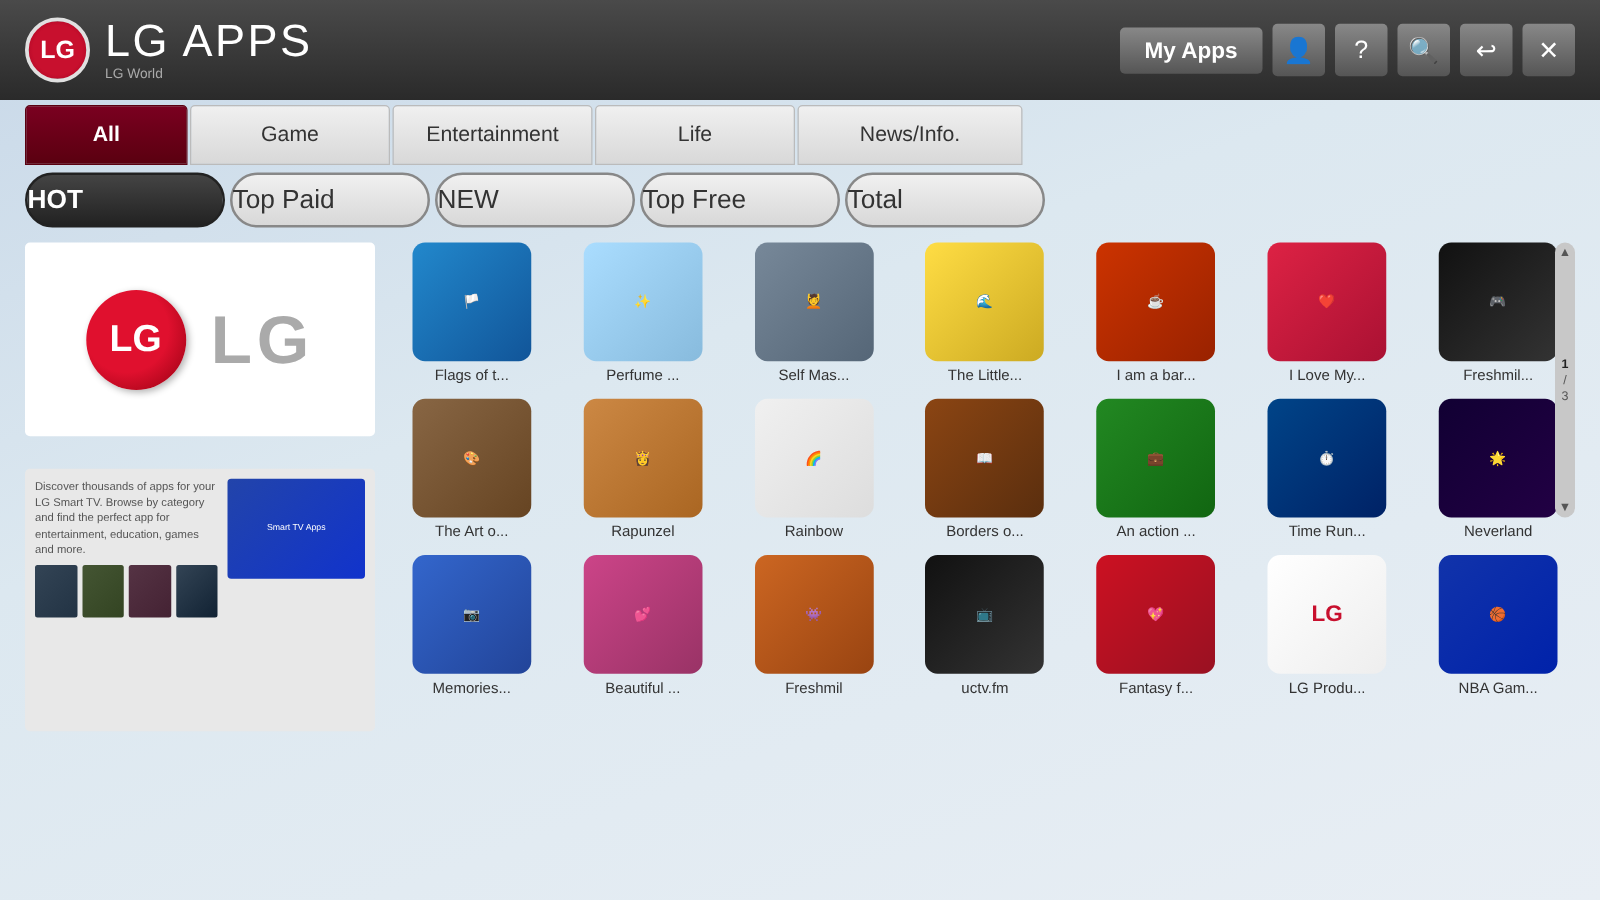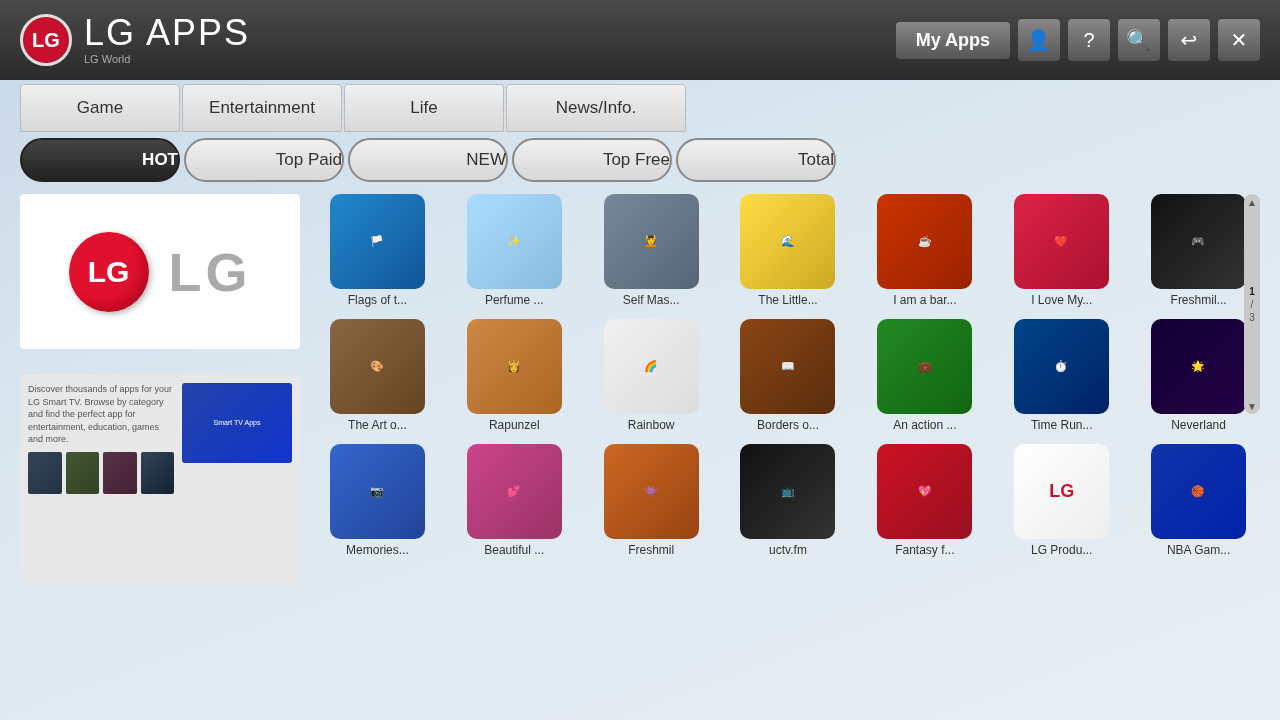--- a/index.html
+++ b/index.html
@@ -121,22 +121,22 @@
       height: 44px;
       padding: 0 20px;
       gap: 4px;
       margin-top: 6px;
     }
     .sort-tab {
       flex: 1;
       max-width: 160px;
       display: flex;
       align-items: center;
-      justify-content: flex-end;
-      font-size: 17px;
+      justify-content: flex-start;
+      font-size: 21px;
       cursor: pointer;
       border-radius: 22px;
       border: 2px solid #888;
       background: linear-gradient(180deg, #f0f0f0 0%, #d8d8d8 100%);
       color: #333;
     }
     .sort-tab.active {
       background: linear-gradient(180deg, #444 0%, #222 100%);
       color: white;
       border-color: #222;
@@ -362,20 +362,23 @@
     <button class="header-icon-btn">
       <span>↩</span>
     </button>
     <button class="header-icon-btn">
       <span>✕</span>
     </button>
   </div>
 </div>
 
 <div class="category-tabs">
+  <div class="cat-tab cat-tab-all active">
+    <span>All</span>
+  </div>
   <div class="cat-tab">
     <span>Game</span>
   </div>
   <div class="cat-tab">
     <span>Entertainment</span>
   </div>
   <div class="cat-tab">
     <span>Life</span>
   </div>
   <div class="cat-tab" style="max-width:180px;">

